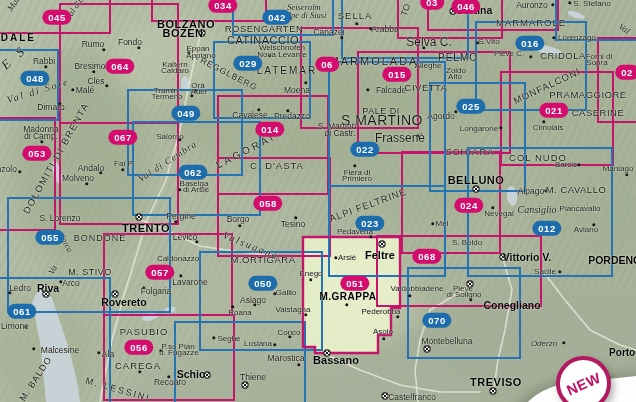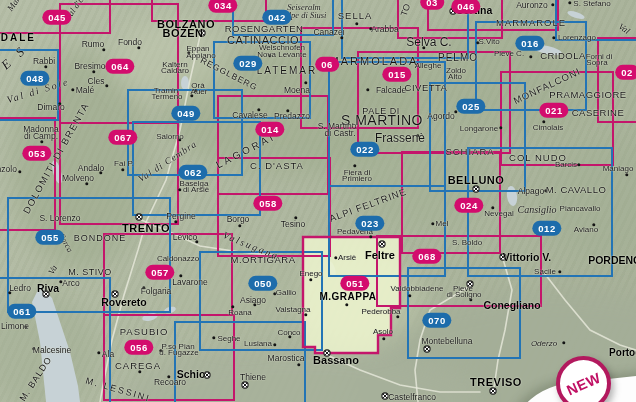--- a/index.html
+++ b/index.html
@@ -243,21 +243,21 @@
       <div class="lbl" style="left: 20px; top: 288px; font-size: 8.5px; transform: translate(-50%, -50%) rotate(0deg);">Ledro</div>
       <div class="lbl b" style="left: 48px; top: 288px; font-size: 10.5px; transform: translate(-50%, -50%) rotate(0deg);">Riva</div>
       <div class="lbl" style="left: 71px; top: 283px; font-size: 8.5px; transform: translate(-50%, -50%) rotate(0deg);">Arco</div>
       <div class="lbl b" style="left: 124px; top: 302px; font-size: 10.5px; transform: translate(-50%, -50%) rotate(0deg);">Rovereto</div>
       <div class="lbl" style="left: 156px; top: 291px; font-size: 8.5px; transform: translate(-50%, -50%) rotate(0deg);">Folgaria</div>
       <div class="lbl" style="left: 190px; top: 282px; font-size: 8.5px; transform: translate(-50%, -50%) rotate(0deg);">Lavarone</div>
       <div class="lbl" style="left: 144px; top: 332px; font-size: 9.5px; letter-spacing: 1px; transform: translate(-50%, -50%) rotate(0deg);">PASUBIO</div>
       <div class="lbl" style="left: 178px; top: 347px; font-size: 8px; transform: translate(-50%, -50%) rotate(0deg);">P.so Pian</div>
       <div class="lbl" style="left: 179px; top: 353px; font-size: 8px; transform: translate(-50%, -50%) rotate(0deg);">d. Fugazze</div>
       <div class="lbl" style="left: 15px; top: 326px; font-size: 8.5px; transform: translate(-50%, -50%) rotate(0deg);">Limone</div>
-      <div class="lbl" style="left: 52px; top: 350px; font-size: 8.5px; transform: translate(-50%, -50%) rotate(0deg);">Malcesine</div>
+      <div class="lbl" style="left: 60px; top: 350px; font-size: 8.5px; transform: translate(-50%, -50%) rotate(0deg);">Malcesine</div>
       <div class="lbl" style="left: 108px; top: 354px; font-size: 8.5px; transform: translate(-50%, -50%) rotate(0deg);">Ala</div>
       <div class="lbl" style="left: 138px; top: 366px; font-size: 9.5px; letter-spacing: 1px; transform: translate(-50%, -50%) rotate(0deg);">CAREGA</div>
       <div class="lbl" style="left: 170px; top: 382px; font-size: 8.5px; transform: translate(-50%, -50%) rotate(0deg);">Recoaro</div>
       <div class="lbl b" style="left: 191px; top: 374px; font-size: 10.5px; transform: translate(-50%, -50%) rotate(0deg);">Schio</div>
       <div class="lbl" style="left: 36px; top: 379px; font-size: 9px; letter-spacing: 1px; transform: translate(-50%, -50%) rotate(-57deg);">M. BALDO</div>
       <div class="lbl" style="left: 118px; top: 390px; font-size: 9px; letter-spacing: 2px; transform: translate(-50%, -50%) rotate(16deg);">M. LESSINI</div>
       <div class="lbl" style="left: 264px; top: 29px; font-size: 9.5px; letter-spacing: 0.5px; transform: translate(-50%, -50%) rotate(0deg);">ROSENGARTEN</div>
       <div class="lbl" style="left: 263px; top: 40px; font-size: 11px; letter-spacing: 0.5px; transform: translate(-50%, -50%) rotate(0deg);">CATINACCIO</div>
       <div class="lbl i" style="left: 304px; top: 7px; font-size: 8.5px; transform: translate(-50%, -50%) rotate(0deg);">Seiseralm</div>
       <div class="lbl i" style="left: 305px; top: 15px; font-size: 8.5px; transform: translate(-50%, -50%) rotate(0deg);">Alpe di Siusi</div>

